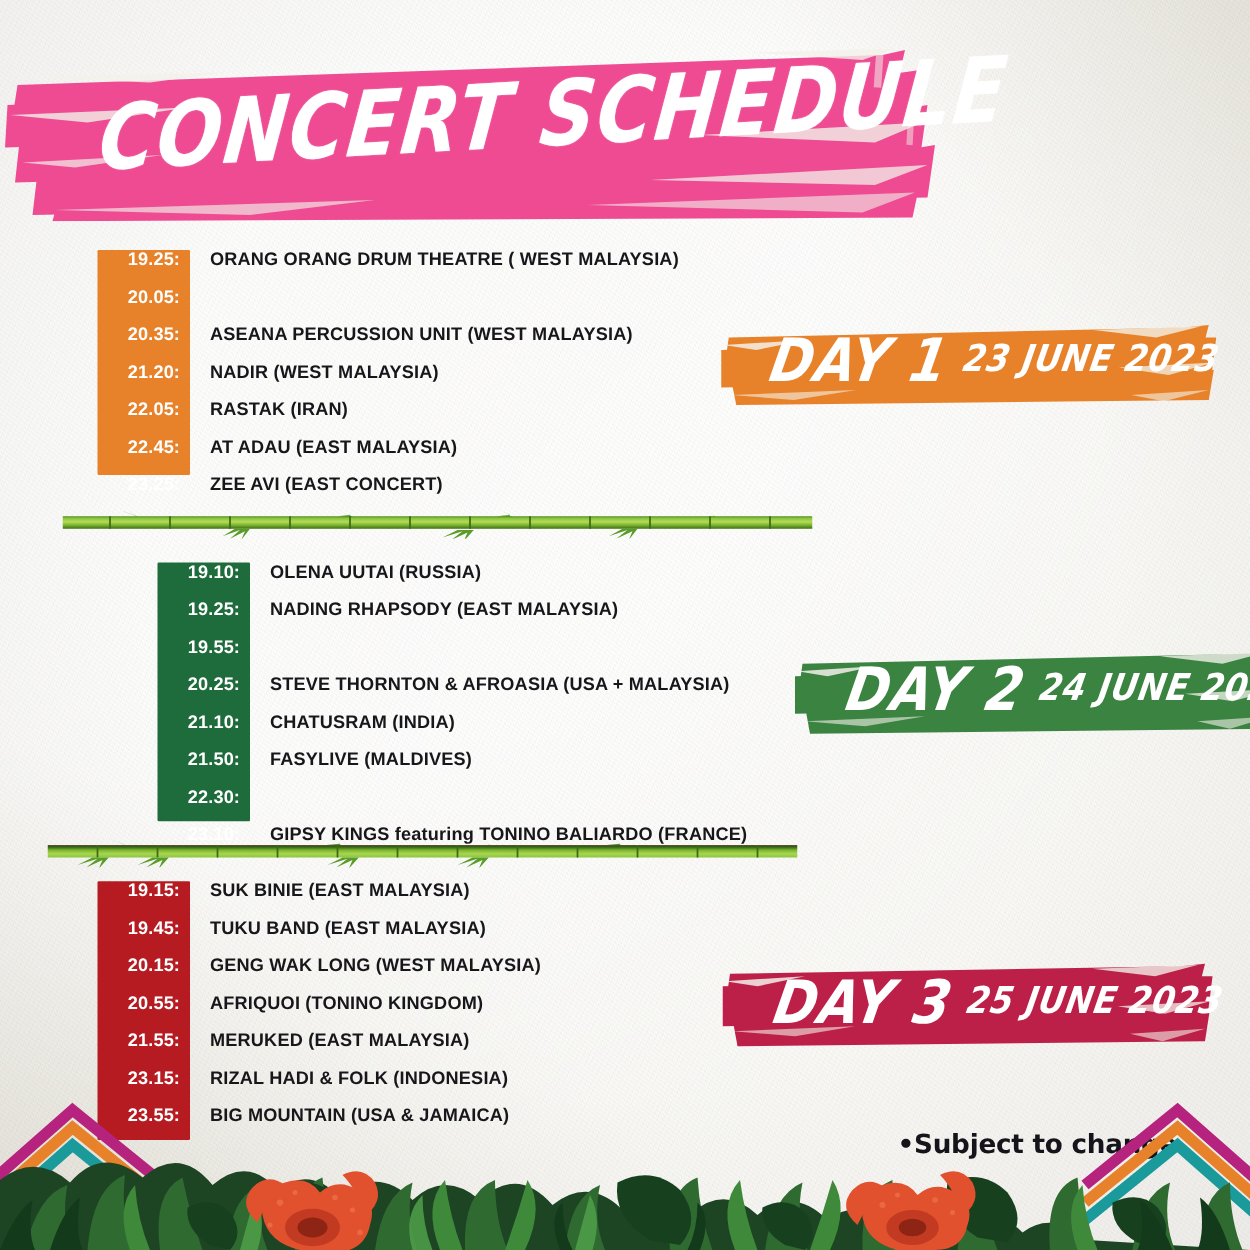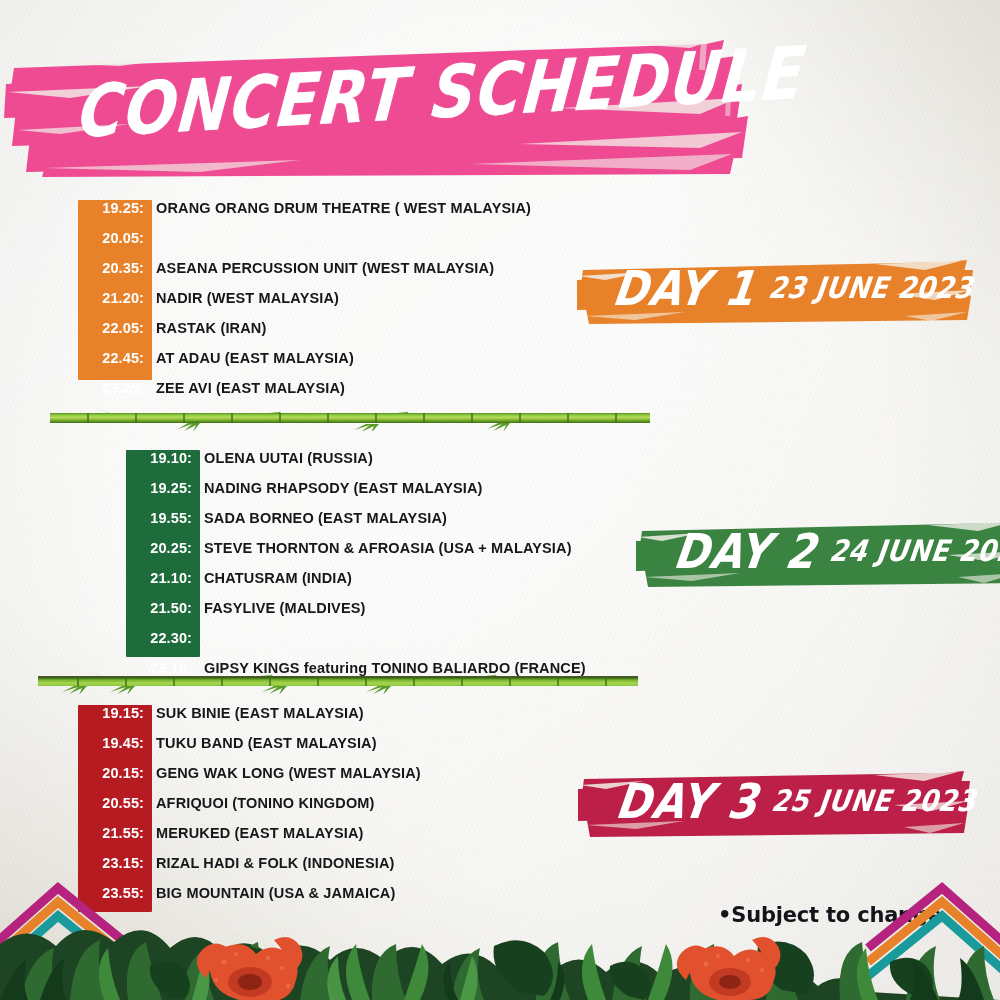--- a/index.html
+++ b/index.html
@@ -42,21 +42,21 @@
     transform-origin:left center;
     white-space:nowrap;
     text-shadow:0 0 1px rgba(255,255,255,.55);
   }
 
   
   .day-block{position:absolute;left:0;width:1000px;}
   .listing{position:absolute;left:78px;top:0;}
   .colorbar{position:absolute;left:0;top:0;width:74px;border-radius:1px;}
   .rows{position:relative;}
-  .row{display:flex;align-items:baseline;height:30px;white-space:nowrap;}
+  .row{display:flex;align-items:baseline;height:30px;white-space:nowrap;gap:12px;}
   .time{
     width:74px;text-align:right;padding-right:8px;box-sizing:border-box;
     color:#ffffff;font-size:14.5px;font-weight:700;letter-spacing:.1px;
     font-family:"Liberation Sans", sans-serif;
     position:relative;z-index:2;
   }
   .artist{
     padding-left:4px;color:#17161a;font-size:14.5px;font-weight:700;
     letter-spacing:.15px;font-family:"Liberation Sans", sans-serif;
   }
@@ -139,21 +139,21 @@
         <div class="row">
           <div class="time">22.05:</div>
           <div class="artist">RASTAK  (IRAN)</div>
         </div>
         <div class="row">
           <div class="time">22.45:</div>
           <div class="artist">AT ADAU  (EAST MALAYSIA)</div>
         </div>
         <div class="row">
           <div class="time">23.25:</div>
-          <div class="artist">ZEE AVI  (EAST MALAYSIA)</div>
+          <div class="artist">ZEE AVI  (EAST CONCERT)</div>
         </div>
       </div>
   </div>
   <div class="day-banner" id="banner-day1" style="left:575px;top:50px;width:400px;">
     <svg width="400" height="78" viewBox="0 0 400 78">
       <g>
         <path d="M8,20 L372,12 L392,10 L388,26 L6,34 Z" fill="#e8822a"></path>
         <path d="M2,30 L390,20 L398,20 L394,52 L2,60 Z" fill="#e8822a"></path>
         <path d="M10,54 L394,46 L396,46 L392,70 L14,74 Z" fill="#e8822a"></path>
         <path d="M4,26 L70,22 L30,30 Z" fill="#f3f1ea" opacity=".85"></path>
@@ -215,21 +215,20 @@
         <div class="row">
           <div class="time">19.10:</div>
           <div class="artist">OLENA UUTAI  (RUSSIA)</div>
         </div>
         <div class="row">
           <div class="time">19.25:</div>
           <div class="artist">NADING RHAPSODY  (EAST MALAYSIA)</div>
         </div>
         <div class="row">
           <div class="time">19.55:</div>
-          <div class="artist">SADA BORNEO  (EAST MALAYSIA)</div>
         </div>
         <div class="row">
           <div class="time">20.25:</div>
           <div class="artist">STEVE THORNTON &amp; AFROASIA  (USA + MALAYSIA)</div>
         </div>
         <div class="row">
           <div class="time">21.10:</div>
           <div class="artist">CHATUSRAM  (INDIA)</div>
         </div>
         <div class="row">

